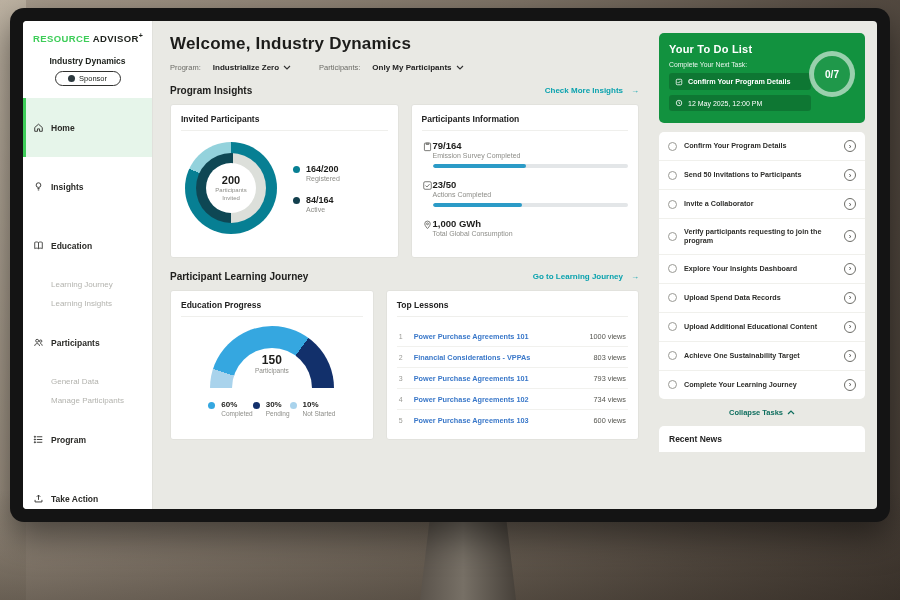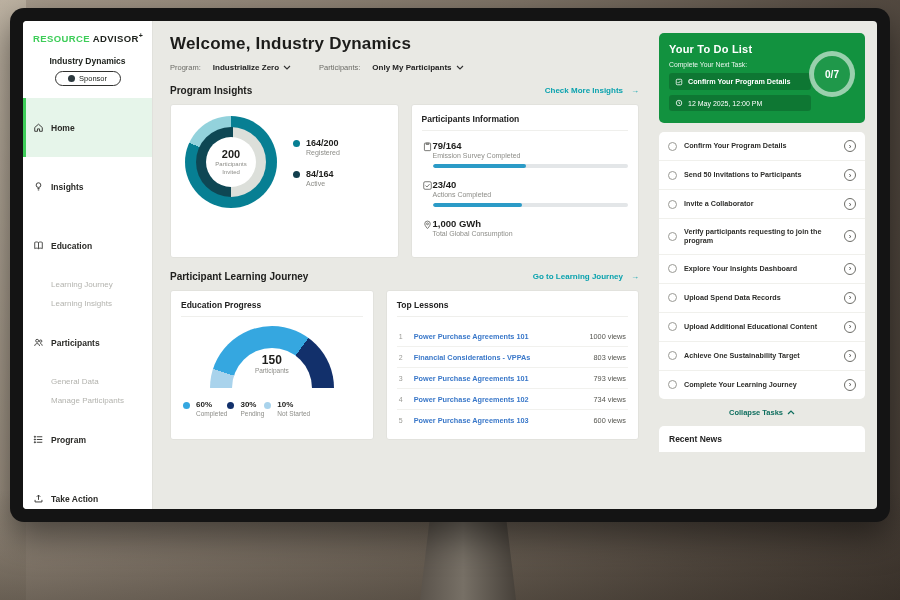--- a/index.html
+++ b/index.html
@@ -77,21 +77,21 @@
 
   
   .edu-card { flex:0.88; }
   .gauge { position:relative; width:124px; height:62px; overflow:hidden; margin:4px auto 0; }
   .gauge-arc { width:124px; height:124px; border-radius:50%;
     background:conic-gradient(from 270deg,#a9d3ec 0deg 18deg,#35a7e0 18deg 126deg,#12306b 126deg 180deg,rgba(0,0,0,0) 180deg 360deg); }
   .gauge-hole { position:absolute; left:22px; top:22px; width:80px; height:80px; border-radius:50%; background:#fff; }
   .gauge-text { position:absolute; left:0; right:0; top:27px; text-align:center; }
   .gauge-text .gv { font-size:12px; font-weight:bold; color:#1d1d1b; }
   .gauge-text .gl { font-size:6.5px; color:#8d8d88; }
-  .gauge-legend { display:flex; justify-content:flex-start; margin-top:12px; padding:0 2px; }
+  .gauge-legend { display:flex; justify-content:center; margin-top:12px; padding:0 2px; }
 
   
   .lessons-card { flex:1.12; }
   .lesson-row { display:flex; align-items:center; gap:7px; padding:5.5px 2px; border-bottom:1px solid #f1f1ee; }
   .lesson-row:last-child { border-bottom:none; }
   .l-rank { font-size:7px; color:#9a9a95; width:8px; flex-shrink:0; }
   .l-title { flex:1; font-size:7.3px; font-weight:bold; color:#3a78c9; cursor:pointer;
     white-space:nowrap; overflow:hidden; text-overflow:ellipsis; }
   .l-views { font-size:7.3px; color:#55554f; flex-shrink:0; }
 
@@ -218,20 +218,21 @@
         <div class="sechead">
           <div class="sectitle">Program Insights</div>
           <div class="seclink">
             <span>Check More Insights</span>
             <span class="arr">→</span>
           </div>
         </div>
 
         <div class="cards">
           <div class="card">
+            <div class="card-title">Invited Participants</div>
             <div class="donut-row">
               <div class="donut">
                 <div class="donut-mid"></div>
                 <div class="donut-hole">
                   <div class="dv">200</div>
                   <div class="dl">Participants Invited</div>
                 </div>
               </div>
               <div class="legend">
                 <div class="leg-item">
@@ -266,21 +267,21 @@
                     <div class="fill w48"></div>
                   </div>
               </div>
             </div>
             <div class="metric">
               <svg class="m-ico" viewBox="0 0 16 16" fill="none" stroke="currentColor" stroke-width="1.3">
                   <rect x="2.5" y="2.5" width="11" height="11" rx="2"></rect>
                   <path d="M5 8l2.2 2.2L11 6"></path>
                 </svg>
               <div class="metric-body">
-                <div class="m-val">23/40</div>
+                <div class="m-val">23/50</div>
                 <div class="m-lab">Actions Completed</div>
                 <div class="bar">
                     <div class="fill w46"></div>
                   </div>
               </div>
             </div>
             <div class="metric">
               <svg class="m-ico" viewBox="0 0 16 16" fill="none" stroke="currentColor" stroke-width="1.3">
                   <path d="M8 14S4 9.8 4 7a4 4 0 1 1 8 0c0 2.8-4 7-4 7z"></path>
                   <circle cx="8" cy="7" r="1.4"></circle>

